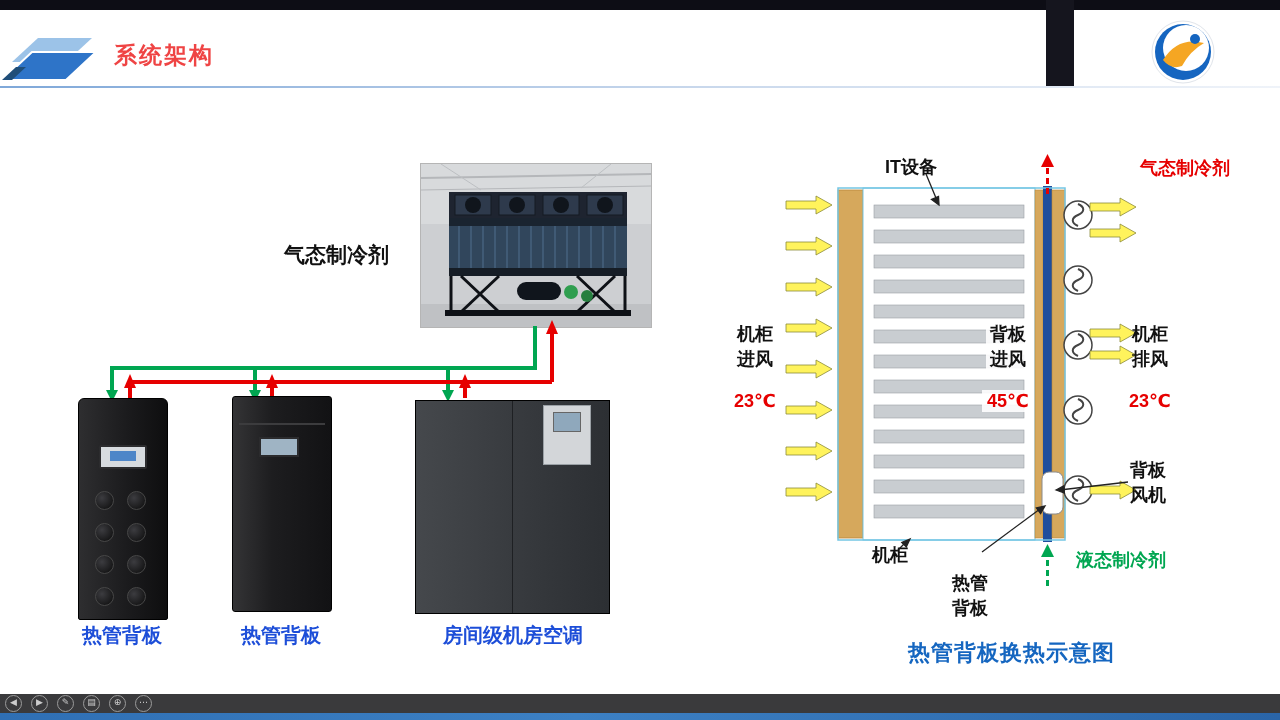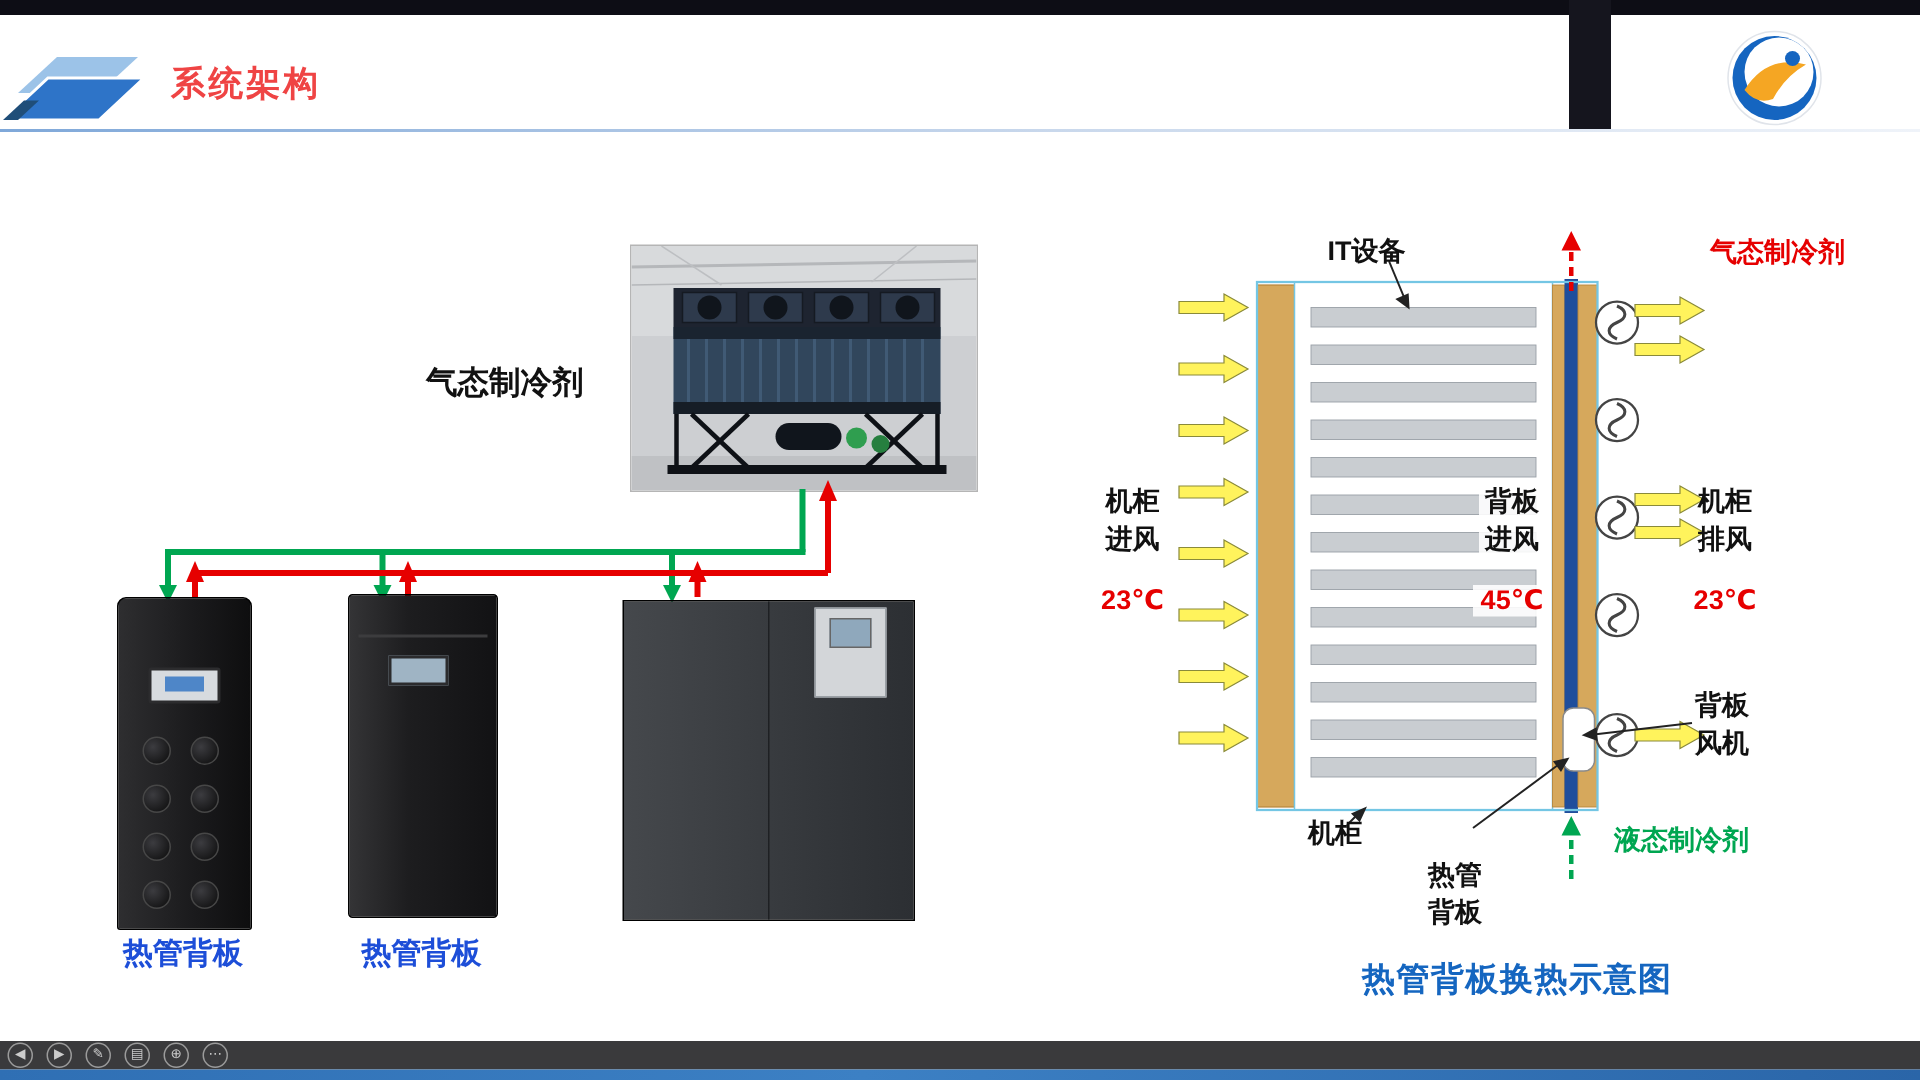--- a/index.html
+++ b/index.html
@@ -191,20 +191,21 @@
     <div class="screen"></div>
   </div>
   <div class="unit unit3">
     <div class="seam"></div>
     <div class="panel">
         <div class="lcd"></div>
       </div>
   </div>
   <div class="u-label l1">热管背板</div>
   <div class="u-label l2">热管背板</div>
+  <div class="u-label l3">房间级机房空调</div>
 
   <div class="schematic">
     <svg width="480" height="530" viewBox="0 0 480 530">
 
       <rect x="108" y="40" width="25" height="348" fill="#D6A85C" stroke="#B8863B" stroke-width="0.8"></rect>
       <rect x="133" y="38" width="172" height="352" fill="#FFFFFF" stroke="#74C6E4"></rect>
       <g fill="#C9CDD1" stroke="#999FA6" stroke-width="0.6">
         <rect x="144" y="55" width="150" height="13"></rect>
           <rect x="144" y="80" width="150" height="13"></rect>
         <rect x="144" y="105" width="150" height="13"></rect>

